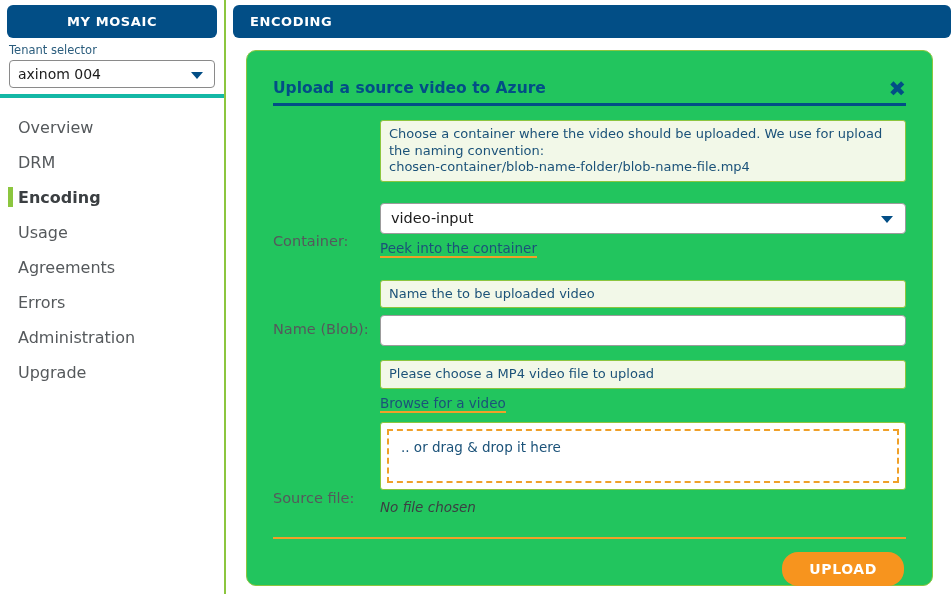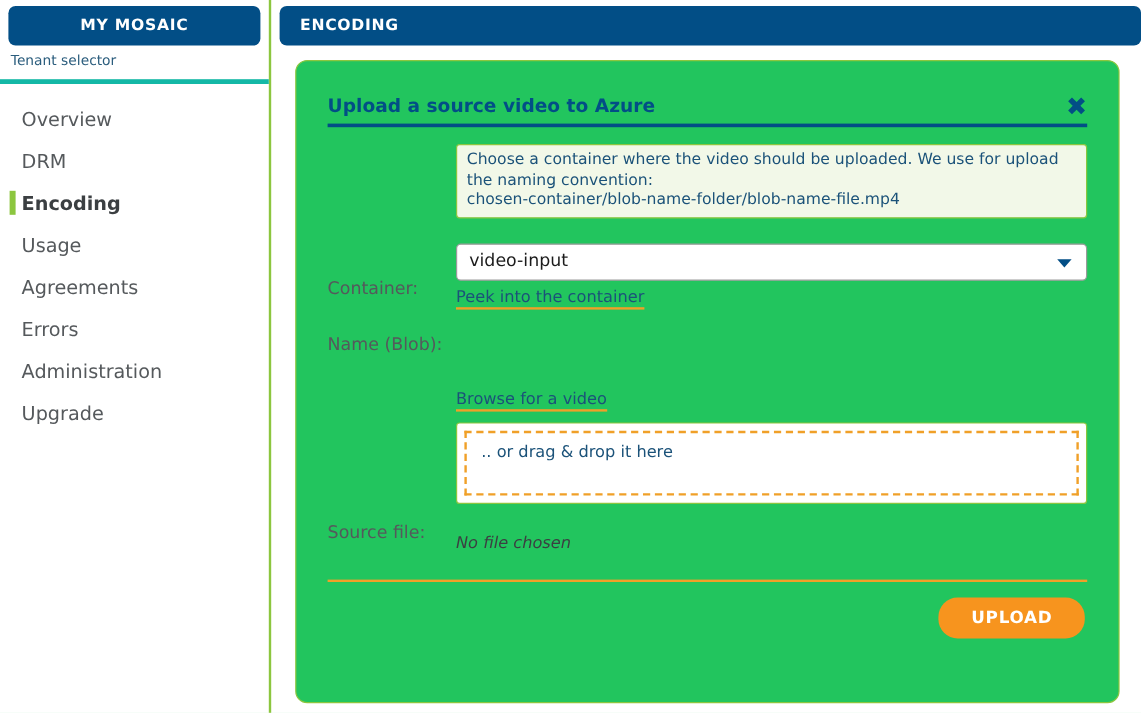--- a/index.html
+++ b/index.html
@@ -270,21 +270,21 @@
   .dropzone-inner {
     border: 2px dashed #f0a028;
     height: 100%;
     box-sizing: border-box;
     padding: 8px 12px;
     font-size: 13.5px;
     color: #1b5279;
     cursor: pointer;
   }
   .no-file {
-    margin-top: 25px;
+    margin-top: 9px;
     font-size: 13.5px;
     font-style: italic;
     color: #3b3f42;
   }
 
   .divider-orange {
     margin: 22px 26px 0 26px;
     border-top: 2px solid #f0a028;
   }
   .btn-row {
@@ -311,20 +311,24 @@
 <div class="app">
 
   <div class="sidebar">
 
     <div class="brand-btn">
       <span>MY MOSAIC</span>
     </div>
 
     <div class="tenant-wrap">
       <div class="tenant-label">Tenant selector</div>
+      <div class="tenant-select">
+        <span class="val">axinom 004</span>
+        <span class="caret"></span>
+      </div>
     </div>
 
     <div class="nav">
       <div class="nav-item">
         <span>Overview</span>
       </div>
       <div class="nav-item">
         <span>DRM</span>
       </div>
       <div class="nav-item active">
@@ -373,27 +377,32 @@
               <span class="caret2"></span>
             </div>
             <span class="link-orange">Peek into the container</span>
           </div>
         </div>
 
         <div class="spacer-22"></div>
 
         <div class="row">
           <div class="row-label">Name (Blob):</div>
+          <div class="row-field">
+            <div class="hint">Name the to be uploaded video</div>
+            <input class="text-input" type="text" value="" placeholder="" style="">
+          </div>
         </div>
 
         <div class="spacer-14"></div>
 
         <div class="row">
           <div class="row-label">Source file:</div>
           <div class="row-field">
+            <div class="hint">Please choose a MP4 video file to upload</div>
             <div class="browse-row">
               <span class="link-orange">Browse for a video</span>
             </div>
             <div class="dropzone-outer">
               <div class="dropzone-inner">
                 <span>.. or drag &amp; drop it here</span>
               </div>
             </div>
             <div class="no-file">No file chosen</div>
           </div>

